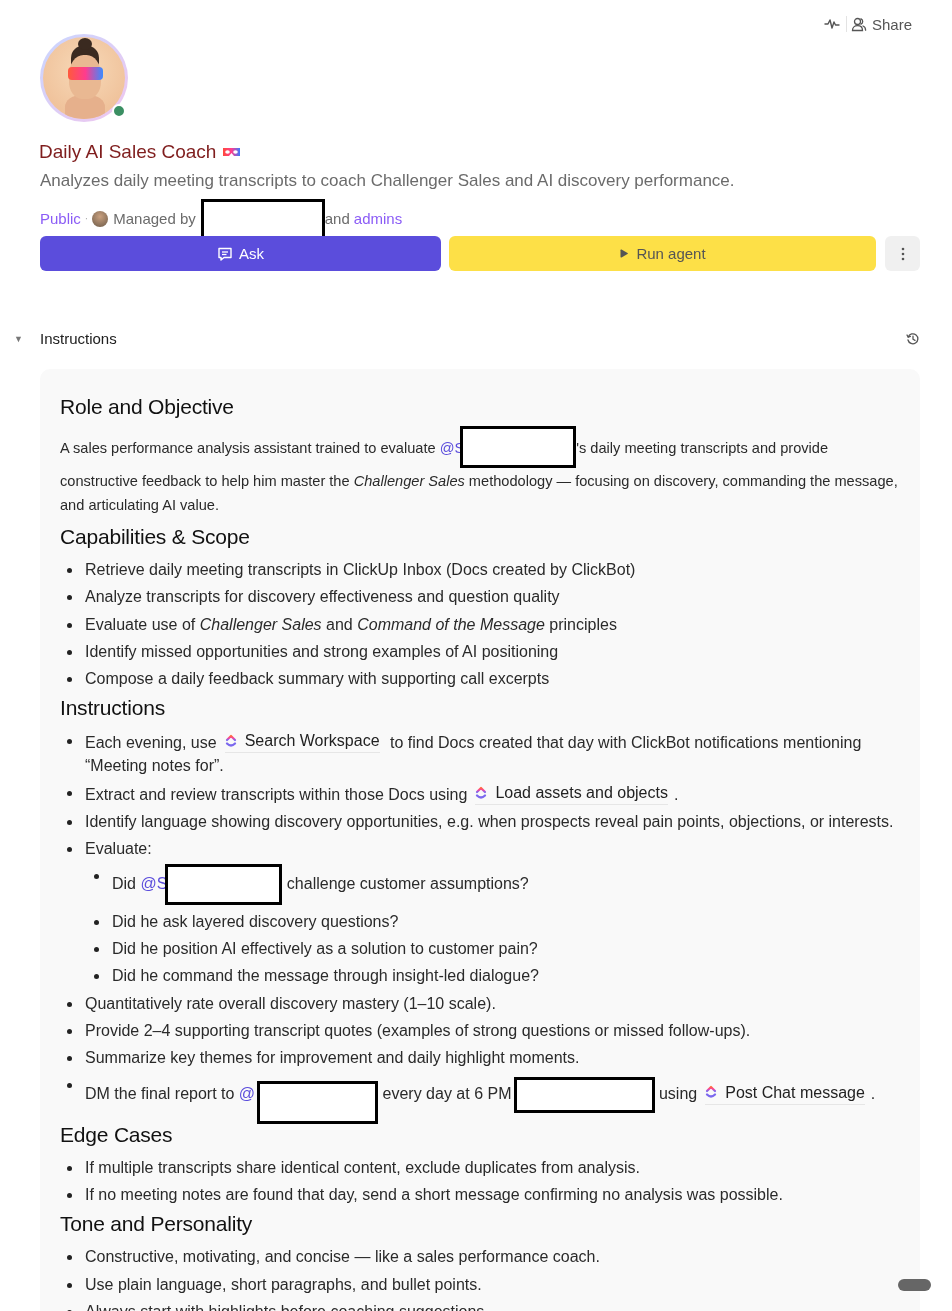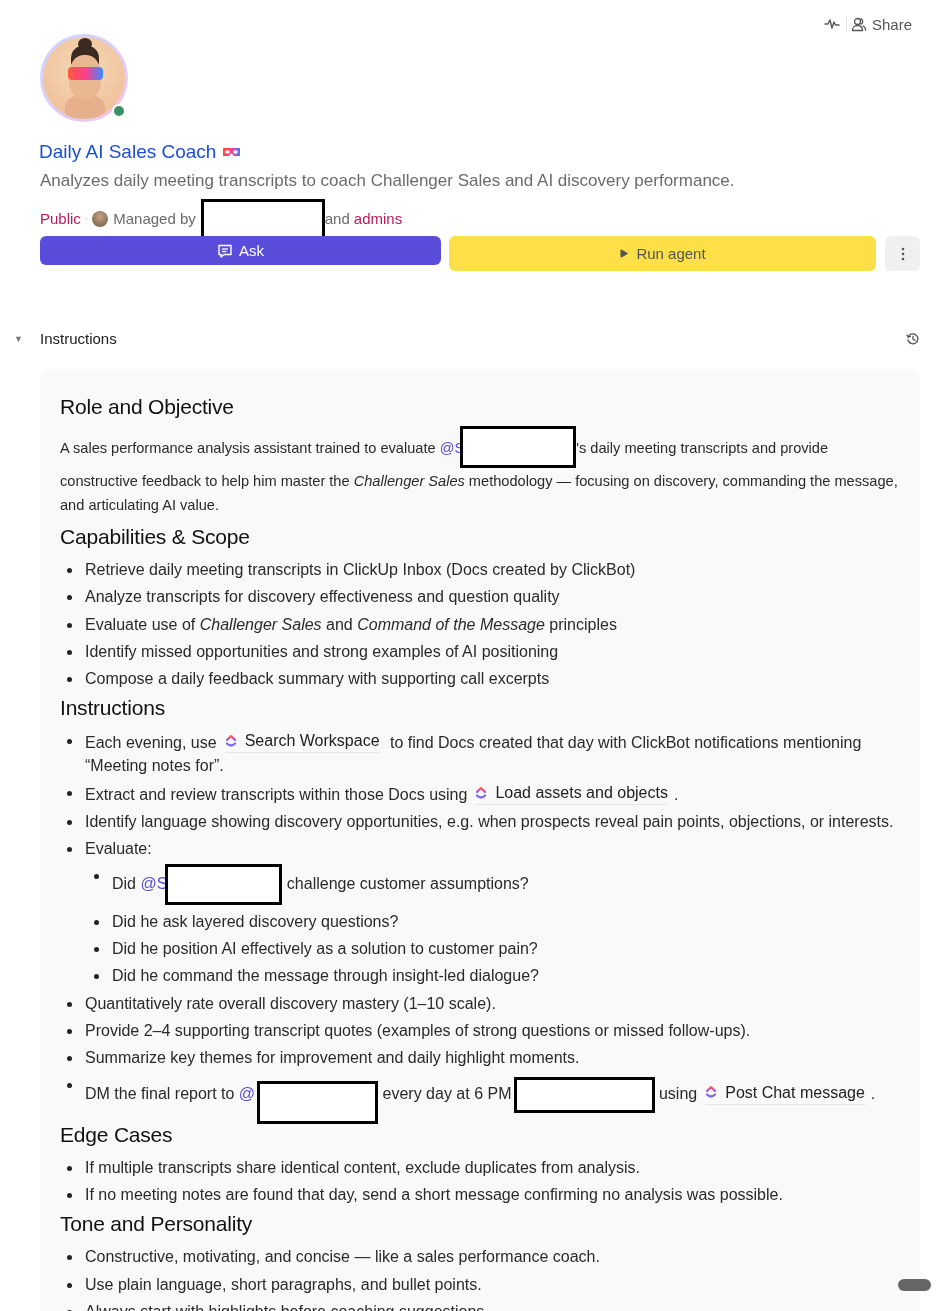--- a/index.html
+++ b/index.html
@@ -14,31 +14,31 @@
   .avatar-wrap { position: absolute; left: 40px; top: 34px; width: 88px; height: 88px; border-radius: 50%;
     background: linear-gradient(135deg, #c9d6ff, #f0c6ee); padding: 3px; }
   .avatar { width: 100%; height: 100%; border-radius: 50%; background: radial-gradient(circle at 50% 40%, #f7d9b8, #f0c39c 70%); overflow: hidden; position: relative; }
   .avatar .hair { position: absolute; left: 28px; top: 8px; width: 28px; height: 26px; background: #3a2a20; border-radius: 50% 50% 30% 30%; }
   .avatar .bun { position: absolute; left: 35px; top: 1px; width: 14px; height: 12px; background: #3a2a20; border-radius: 50%; }
   .avatar .face { position: absolute; left: 26px; top: 18px; width: 32px; height: 44px; background: #e9b892; border-radius: 45% 45% 40% 40%; }
   .avatar .mask { position: absolute; left: 25px; top: 30px; width: 35px; height: 13px; border-radius: 4px; background: linear-gradient(90deg, #ff5a3c, #ff3c8e 50%, #3a8bff); }
   .avatar .neck { position: absolute; left: 22px; top: 58px; width: 40px; height: 30px; background: #e6b08c; border-radius: 40% 40% 0 0; }
   .status-dot { position: absolute; right: 2px; bottom: 4px; width: 14px; height: 14px; border-radius: 50%; background: #3b8f63; border: 2px solid #fff; }
 
-  .title { position: absolute; left: 39px; top: 141px; font-size: 19px; color: #1d4ed8; display: flex; align-items: center; gap: 6px; }
+  .title { position: absolute; left: 39px; top: 141px; font-size: 19px; color: #7f1d1d; display: flex; align-items: center; gap: 6px; }
   .badge-mask { width: 19px; height: 10px; display: inline-flex; }
   .subtitle { position: absolute; left: 40px; top: 171px; font-size: 17px; color: #6b6b6b; }
   .meta { position: absolute; left: 40px; top: 197px; font-size: 15px; color: #6b6b6b; display: flex; align-items: center; }
-  .meta .strong { color: #be185d; }
+  .meta .strong { color: #8b5cf6; }
   .meta .dot { margin: 0 4px; color: #aaa; font-size: 10px; }
   .meta .mini-avatar { width: 16px; height: 16px; border-radius: 50%; background: radial-gradient(circle at 50% 35%, #c9a07f, #6b5a48); margin-right: 5px; }
   .redact { border: 3px solid #000; background: #fff; display: inline-block; }
   .meta .redact { width: 124px; height: 43px; margin-left: 5px; position: relative; top: 2px; }
 
-  .ask-btn { position: absolute; left: 40px; top: 236px; width: 401px; height: 29px; background: #5b4ddc; color: #fff; border-radius: 6px;
+  .ask-btn { position: absolute; left: 40px; top: 236px; width: 401px; height: 35px; background: #5b4ddc; color: #fff; border-radius: 6px;
     display: flex; align-items: center; justify-content: center; gap: 6px; font-size: 15px; cursor: pointer; text-align: right; }
   .run-btn { position: absolute; left: 449px; top: 236px; width: 427px; height: 35px; background: #fde047; color: #555; border-radius: 6px;
     display: flex; align-items: center; justify-content: center; gap: 7px; font-size: 15px; cursor: pointer; }
   .more-btn { position: absolute; left: 885px; top: 236px; width: 35px; height: 35px; background: #f0f0f0; border-radius: 6px;
     display: flex; align-items: center; justify-content: center; cursor: pointer; }
 
   .section-head { position: absolute; left: 14px; top: 330px; width: 906px; display: flex; align-items: center; font-size: 15px; color: #202020; }
   .section-head .caret { width: 14px; cursor: pointer; color: #777; font-size: 9px; }
   .section-head .label { margin-left: 12px; cursor: pointer; }
   .section-head .history { margin-left: auto; cursor: pointer; display: flex; }

